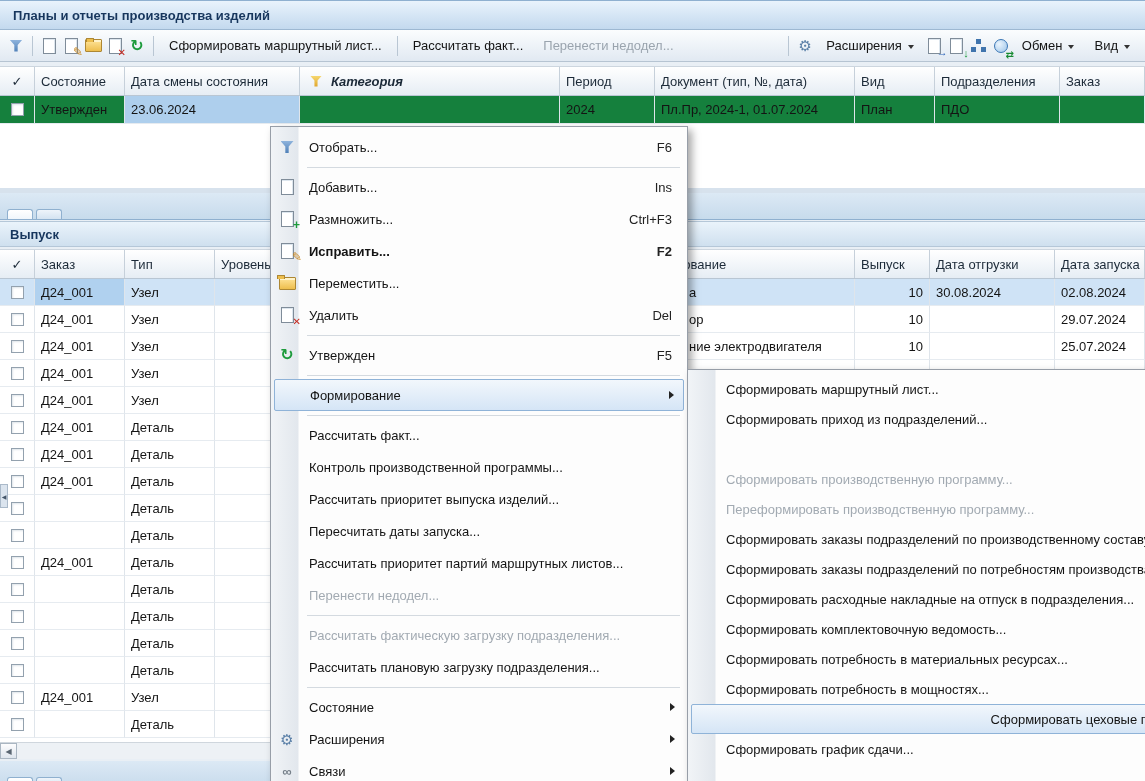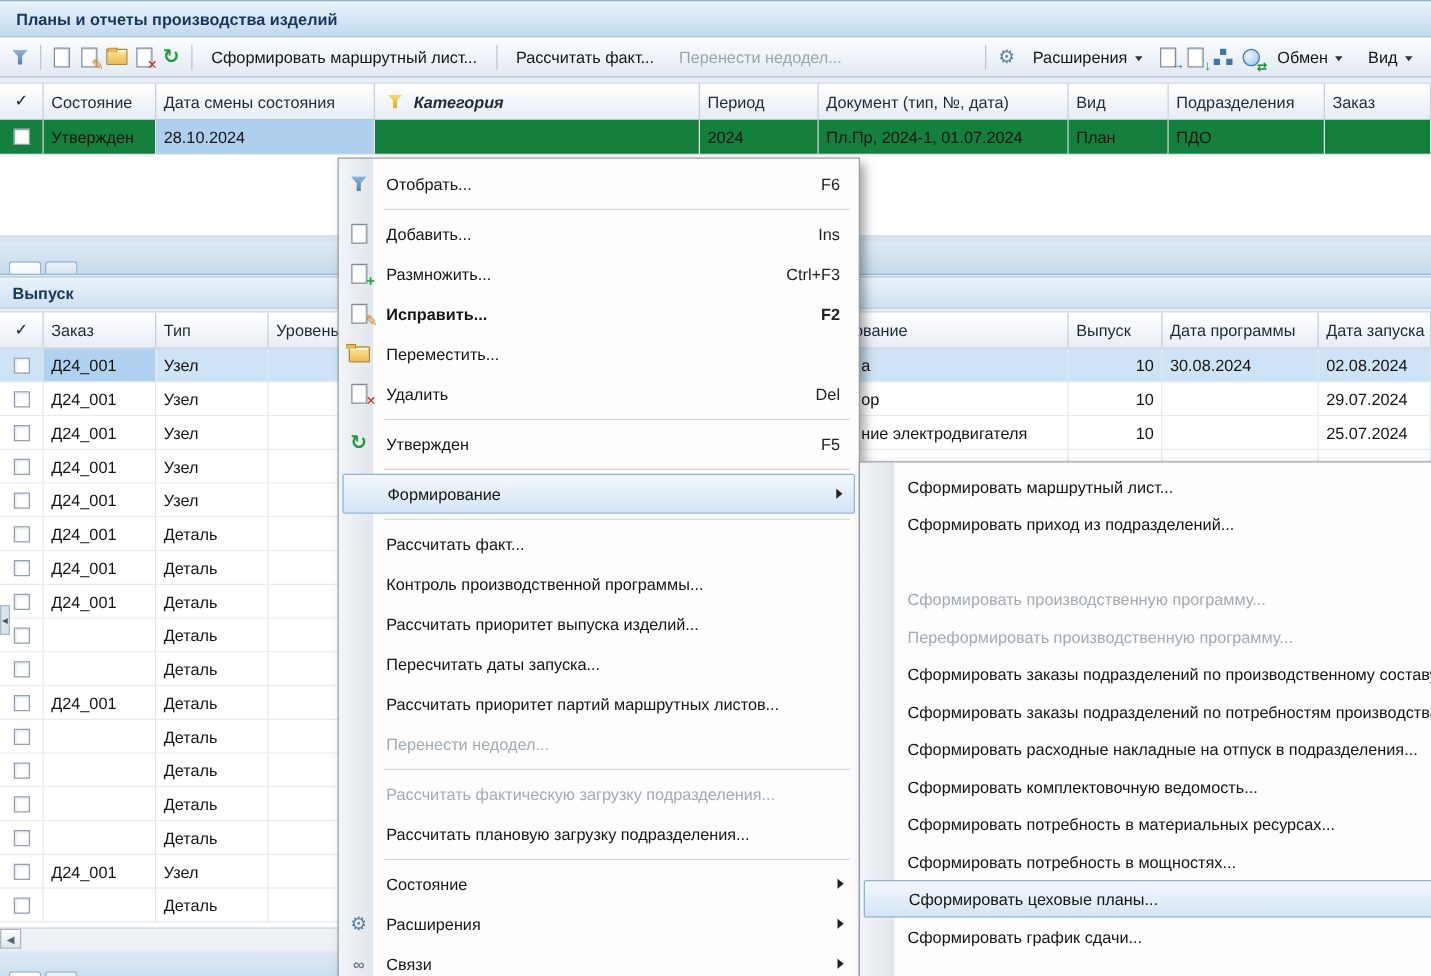--- a/index.html
+++ b/index.html
@@ -93,21 +93,21 @@
   .smenu{left:687px;top:369px;width:520px;height:415px;z-index:21;}
   .mi{display:flex;align-items:center;position:relative;padding-right:12px;}
   .cmenu .mi{height:32px;}
   .smenu .mi{height:30px;}
   .mi .mi-ico{width:26px;display:flex;align-items:center;justify-content:center;flex:none;}
   .mi .mi-label{padding-left:9px;white-space:nowrap;overflow:hidden;}
   .mi .mi-shortcut{margin-left:auto;padding-left:20px;color:#222;}
   .mi.bold .mi-label,.mi.bold .mi-shortcut{font-weight:bold;}
   .mi.disabled .mi-label{color:#a2aab2;}
   .mi.has-sub::after{content:"";position:absolute;right:9px;top:50%;margin-top:-4px;border-left:5px solid #222;border-top:4px solid transparent;border-bottom:4px solid transparent;}
-  .mi.highlighted{background:linear-gradient(#f2f7fc,#d5e5f6);border:1px solid #8fb3d8;border-radius:2px;}
+  .mi.highlighted{background:linear-gradient(#f2f7fc,#d5e5f6);border:1px solid #8fb3d8;border-radius:2px;justify-content:flex-end;}
   .mi.separator{height:8px;}
   .mi.separator::before{content:"";position:absolute;left:33px;right:4px;top:50%;height:1px;background:#d4dae0;}
 </style>
 </head>
 <body>
 
 <div id="app">
 
   <div class="titlebar">
     <span>Планы и отчеты производства изделий</span>
@@ -150,21 +150,21 @@
       <div class="cell">Документ (тип, №, дата)</div>
       <div class="cell">Вид</div>
       <div class="cell">Подразделения</div>
       <div class="cell">Заказ</div>
     </div>
     <div class="grid-row t1-row tb-row selected">
       <div class="cell c-center">
           <span class="cb"></span>
         </div>
       <div class="cell">Утвержден</div>
-      <div class="cell focused">28.10.2024</div>
+      <div class="cell focused">23.06.2024</div>
       <div class="cell"></div>
       <div class="cell">2024</div>
       <div class="cell">Пл.Пр, 2024-1, 01.07.2024</div>
       <div class="cell">План</div>
       <div class="cell">ПДО</div>
       <div class="cell"></div>
     </div>
   </div>
 
   <div class="splitter"></div>
@@ -180,21 +180,21 @@
   </div>
 
   <div class="panel-t2">
     <div class="grid-row t2-head thead">
       <div class="cell c-center check-glyph">✓</div>
       <div class="cell">Заказ</div>
       <div class="cell">Тип</div>
       <div class="cell">Уровень вложенности</div>
       <div class="cell c-name-h">Наименование</div>
       <div class="cell">Выпуск</div>
-      <div class="cell">Дата программы</div>
+      <div class="cell">Дата отгрузки</div>
       <div class="cell">Дата запуска</div>
     </div>
     <div>
 
     <div class="grid-row t2-row tb-row selected">
         <div class="cell c-center">
             <span class="cb"></span>
           </div>
         <div class="cell c-order">Д24_001</div>
         <div class="cell">Узел</div>

